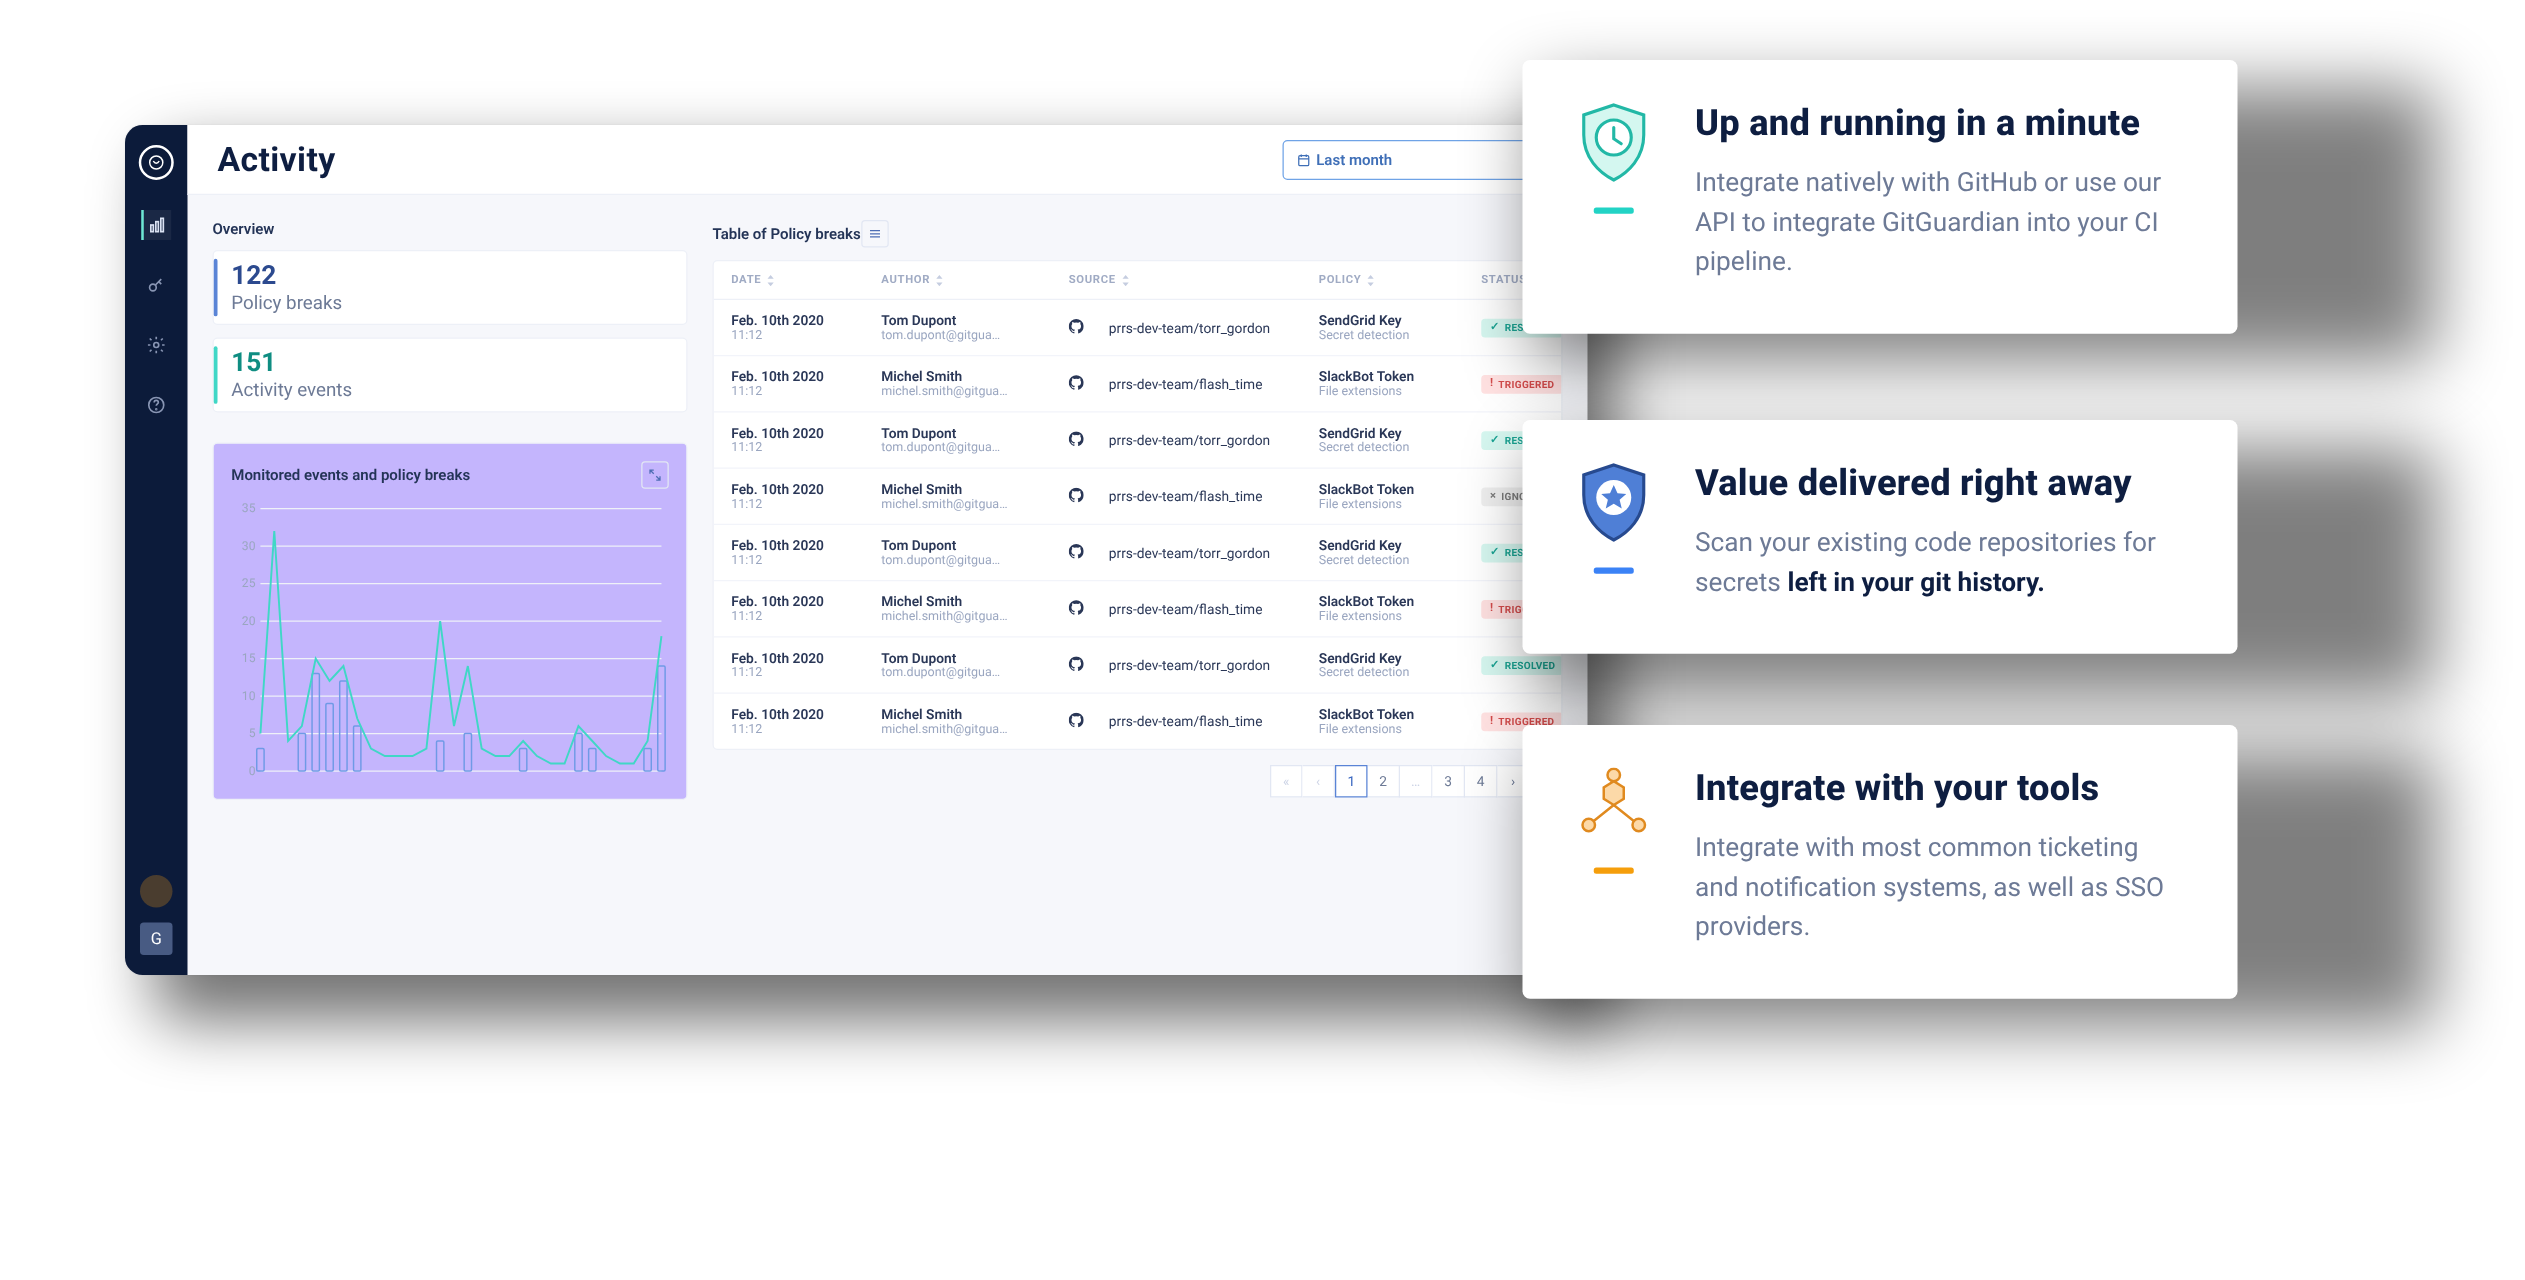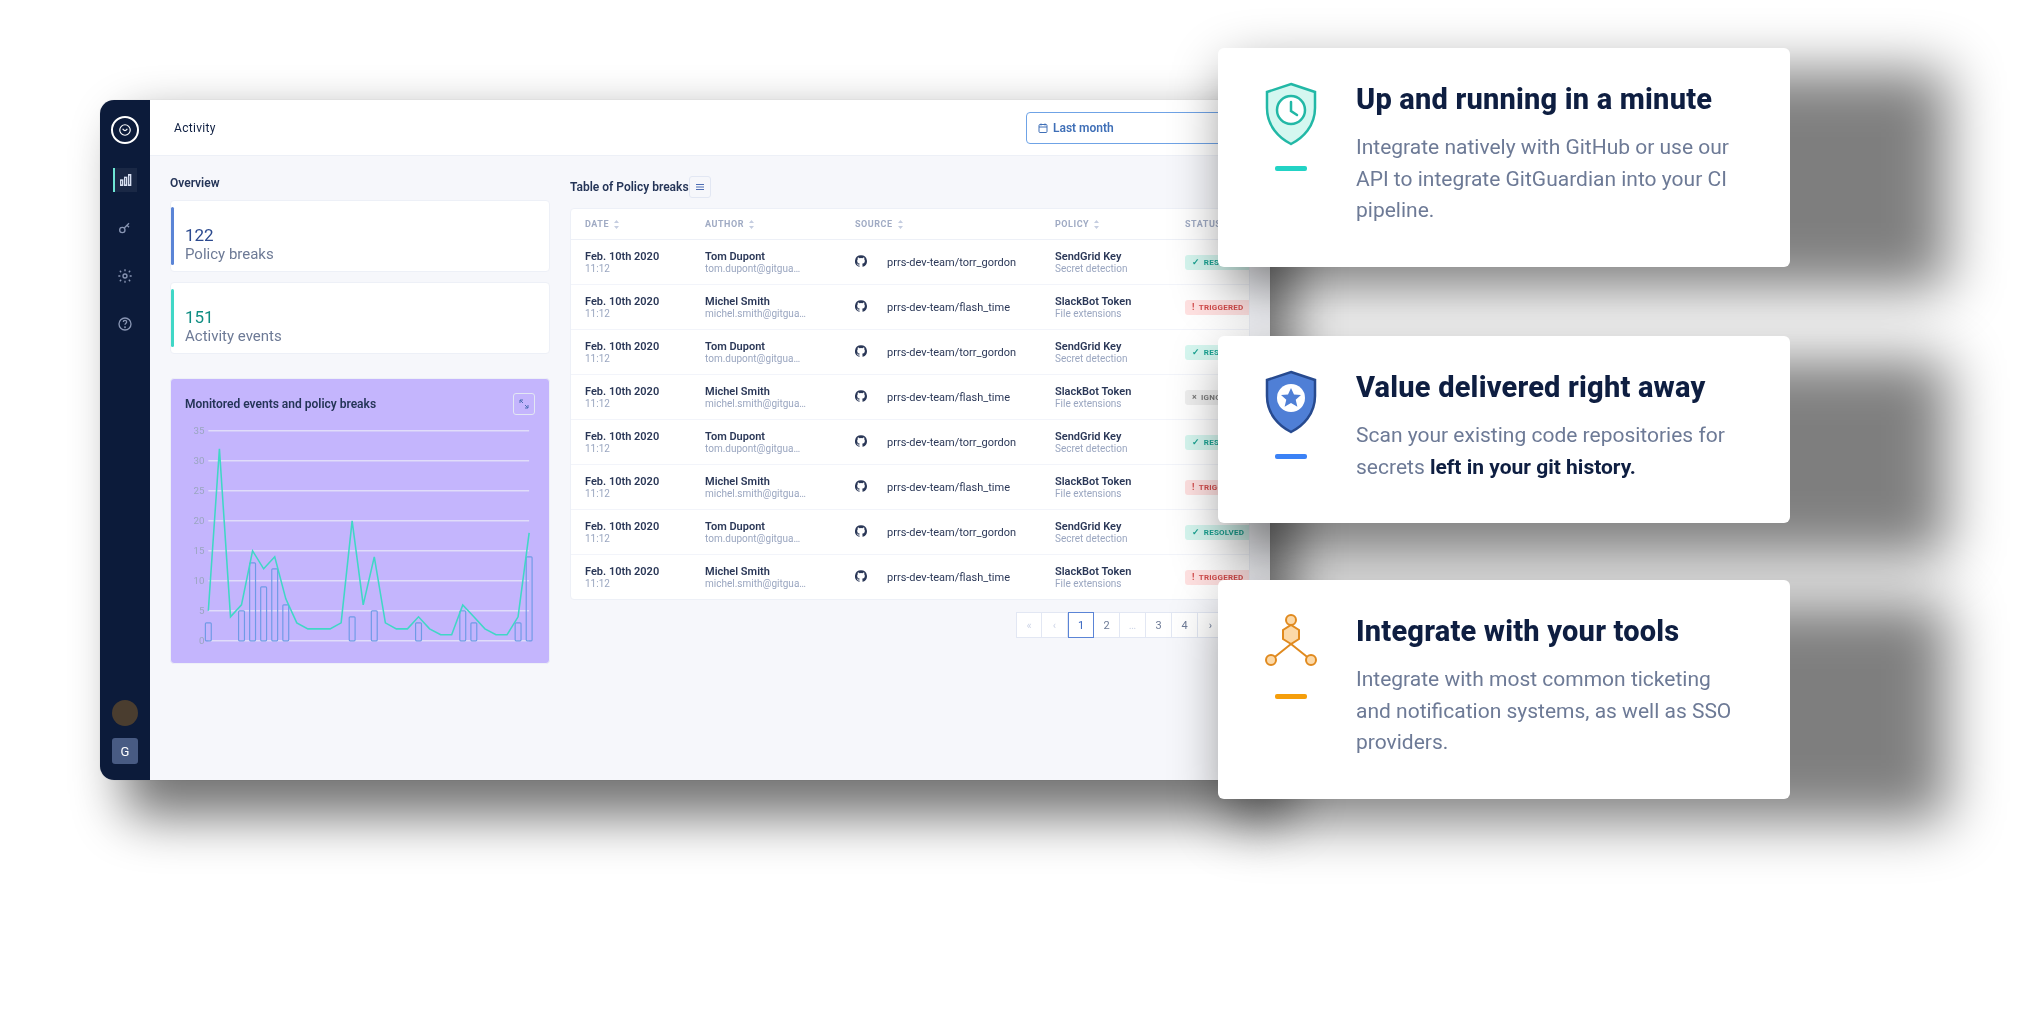--- a/index.html
+++ b/index.html
@@ -40,21 +40,21 @@
   .side-icon.active { background: rgba(255,255,255,.06); border-left: 2px solid #6ee7d4; color: #d9e1f2;}
   .side-spacer { flex:1; }
   .avatar { width:26px;height:26px;border-radius:50%;background:#4a3d2f;margin-bottom:12px;}
   .workspace-badge { width:26px;height:26px;border-radius:3px;background:#485b83;color:#fff;font-size:13px;display:flex;align-items:center;justify-content:center;margin-bottom:16px;}
 
   .header {
     position:absolute; left:50px; top:0; right:0; height:56px;
     background:#fff; border-bottom:1px solid #edf0f7;
     display:flex; align-items:center; padding:0 24px;
   }
-  .header h1 { font-size:12px; font-weight:400; color:#0e1e41; letter-spacing:.3px;}
+  .header h1 { font-size:27px; font-weight:700; color:#0e1e41; letter-spacing:.3px;}
   .header-spacer{flex:1;}
   .period-select {
     border:1px solid #6fa3e6; border-radius:4px;
     height:32px; padding:0 28px 0 10px;
     display:flex; align-items:center; gap:4px;
     color:#3f6fb7; font-size:12px; font-weight:600; position:relative; cursor:pointer;
     min-width: 220px;
   }
   .period-select .chev { position:absolute; right:10px; color:#6fa3e6;}
 
@@ -63,21 +63,21 @@
   
   .overview-title,.table-title,.chart-title { font-size:12px; color:#243457; font-weight:600; margin-bottom:10px;}
   .left-col { position:absolute; left:20px; top:20px; width:380px;}
   .stat-card {
     background:#fff;border:1px solid #edf0f7;border-radius:4px;
     padding:8px 14px;margin-bottom:10px;position:relative;
   }
   .stat-card::before{content:"";position:absolute;left:0;top:6px;bottom:6px;width:3px;border-radius:2px;}
   .stat-card.blue::before{background:#5a84d6;}
   .stat-card.teal::before{background:#40d7c6;}
-  .stat-val{font-size:17px;font-weight:400;color:#2c4a8f;margin-top:16px;}
+  .stat-val{font-size:21px;font-weight:700;color:#2c4a8f;}
   .stat-card.teal .stat-val{color:#0f8d82;}
   .stat-lbl{font-size:15px;color:#6d7a96;}
 
   .chart-card{
     background:#c4b5fd;border:1px solid #edf0f7;border-radius:4px;
     margin-top:24px; padding:14px 14px 8px 14px;
   }
   .chart-head{display:flex;align-items:center;justify-content:space-between;margin-bottom:10px;}
   .expand-btn{width:22px;height:22px;border:1px solid #e2e7f3;border-radius:3px;display:flex;align-items:center;justify-content:center;color:#4d6db4;cursor:pointer;}
   .chart-area{position:relative;height:230px;}

